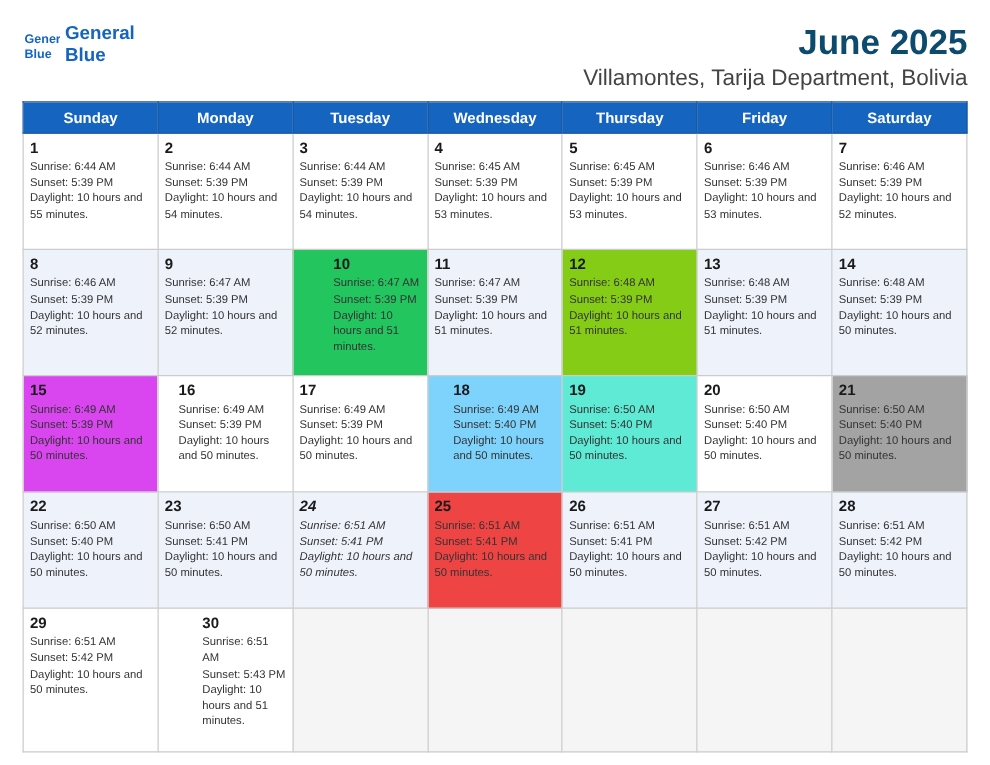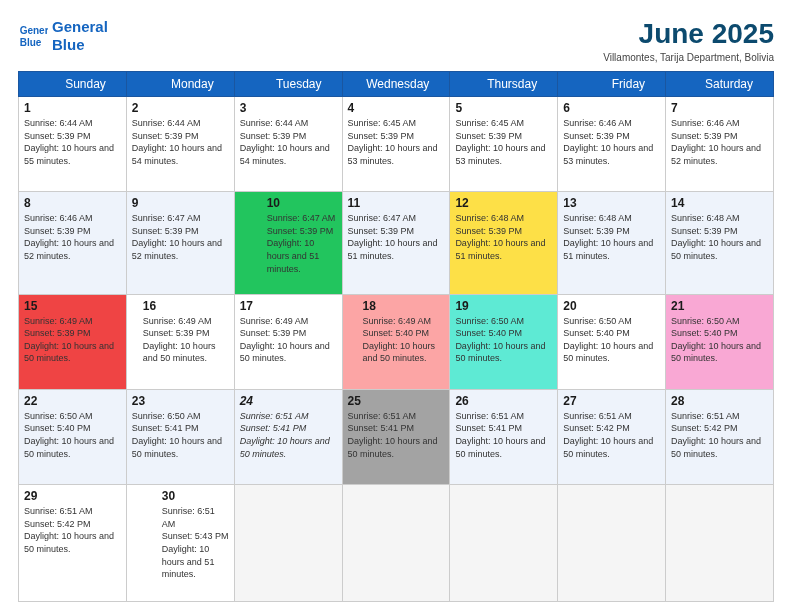--- a/index.html
+++ b/index.html
@@ -43,38 +43,38 @@
     }
     .title-block {
       text-align: right;
     }
     .main-title {
       font-size: 28px;
       font-weight: bold;
       color: #0c4a6e;
     }
     .subtitle {
-      font-size: 10px;
+      font-size: 18px;
       color: #444;
       margin-top: 2px;
     }
     .calendar {
       flex: 1;
       border: 1px solid #ccc;
       border-collapse: collapse;
       width: 100%;
       table-layout: fixed;
     }
     .calendar th {
       background: #1565c0;
       color: #fff;
       font-size: 12px;
-      font-weight: normal;
+      font-weight: bold;
       padding: 5px 20px;
-      text-align: right;
+      text-align: center;
       border: 1px solid #1a56a0;
     }
     .calendar td {
       vertical-align: top;
       padding: 4px 5px;
       border: 1px solid #ccc;
       font-size: 9.5px;
       color: #333;
       background: #fff;
       height: 82px;
@@ -216,21 +216,21 @@
         </div>
       </td>
           <td style="background: rgb(238, 243, 251);">
         <div class="day-num">11</div>
         <div class="day-detail">
           Sunrise: 6:47 AM<br>
           Sunset: 5:39 PM<br>
           Daylight: 10 hours and 51 minutes.
         </div>
       </td>
-          <td style="background: #fde047;">
+          <td style="background: #84cc16;">
         <div class="day-num">12</div>
         <div class="day-detail">
           Sunrise: 6:48 AM<br>
           Sunset: 5:39 PM<br>
           Daylight: 10 hours and 51 minutes.
         </div>
       </td>
           <td style="background: rgb(238, 243, 251);">
         <div class="day-num">13</div>
         <div class="day-detail">
@@ -242,21 +242,21 @@
           <td style="background: rgb(238, 243, 251);">
         <div class="day-num">14</div>
         <div class="day-detail">
           Sunrise: 6:48 AM<br>
           Sunset: 5:39 PM<br>
           Daylight: 10 hours and 50 minutes.
         </div>
       </td>
         </tr>
         <tr>
-          <td style="background: #ef4444;">
+          <td style="background: #d946ef;">
         <div class="day-num">15</div>
         <div class="day-detail">
           Sunrise: 6:49 AM<br>
           Sunset: 5:39 PM<br>
           Daylight: 10 hours and 50 minutes.
         </div>
       </td>
           <td style="background: rgb(255, 255, 255); padding-left: 16px;">
         <div class="day-num">16</div>
         <div class="day-detail">
@@ -266,21 +266,21 @@
         </div>
       </td>
           <td style="background: rgb(255, 255, 255);">
         <div class="day-num">17</div>
         <div class="day-detail">
           Sunrise: 6:49 AM<br>
           Sunset: 5:39 PM<br>
           Daylight: 10 hours and 50 minutes.
         </div>
       </td>
-          <td style="background: #fca5a5; padding-left: 20px;">
+          <td style="background: #7dd3fc; padding-left: 20px;">
         <div class="day-num">18</div>
         <div class="day-detail">
           Sunrise: 6:49 AM<br>
           Sunset: 5:40 PM<br>
           Daylight: 10 hours and 50 minutes.
         </div>
       </td>
           <td style="background: #5eead4;">
         <div class="day-num">19</div>
         <div class="day-detail">
@@ -290,21 +290,21 @@
         </div>
       </td>
           <td style="background: rgb(255, 255, 255);">
         <div class="day-num">20</div>
         <div class="day-detail">
           Sunrise: 6:50 AM<br>
           Sunset: 5:40 PM<br>
           Daylight: 10 hours and 50 minutes.
         </div>
       </td>
-          <td style="background: #f9a8d4;">
+          <td style="background: #a3a3a3;">
         <div class="day-num">21</div>
         <div class="day-detail">
           Sunrise: 6:50 AM<br>
           Sunset: 5:40 PM<br>
           Daylight: 10 hours and 50 minutes.
         </div>
       </td>
         </tr>
         <tr>
           <td style="background: rgb(238, 243, 251);">
@@ -324,21 +324,21 @@
         </div>
       </td>
           <td style="background: rgb(238, 243, 251); font-style: italic;">
         <div class="day-num">24</div>
         <div class="day-detail">
           Sunrise: 6:51 AM<br>
           Sunset: 5:41 PM<br>
           Daylight: 10 hours and 50 minutes.
         </div>
       </td>
-          <td style="background: #a3a3a3;">
+          <td style="background: #ef4444;">
         <div class="day-num">25</div>
         <div class="day-detail">
           Sunrise: 6:51 AM<br>
           Sunset: 5:41 PM<br>
           Daylight: 10 hours and 50 minutes.
         </div>
       </td>
           <td style="background: rgb(238, 243, 251);">
         <div class="day-num">26</div>
         <div class="day-detail">

